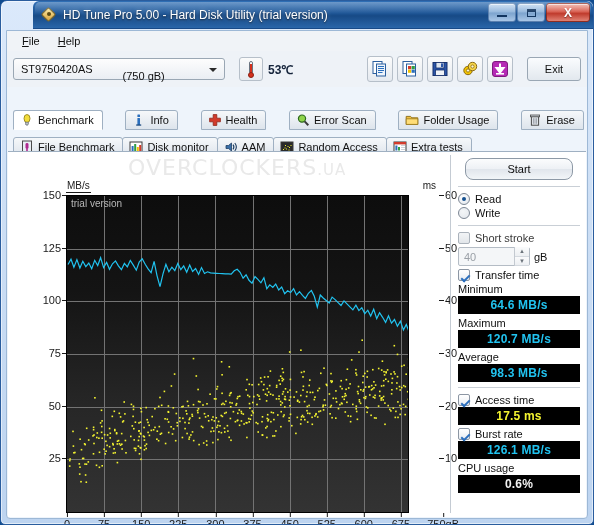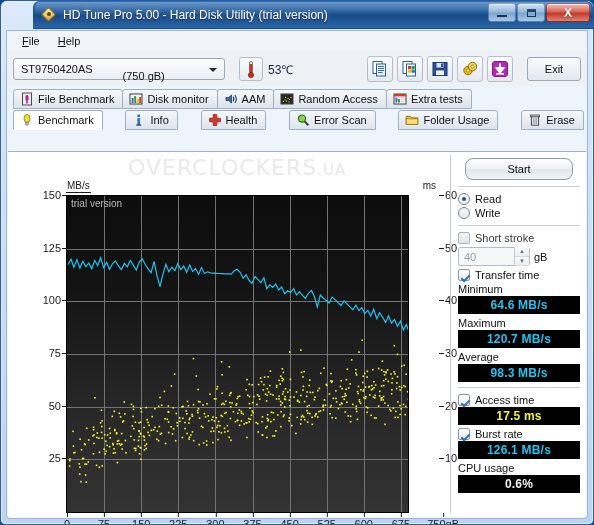--- a/index.html
+++ b/index.html
@@ -148,21 +148,21 @@
     background: linear-gradient(180deg,#fff,#dfe4ea);
     border:1px solid #6a7480; border-radius:2px 2px 0 0;
   }
   .thermo .merc {
     position:absolute; left:3.2px; top:3px; width:1.6px; height:10px; background:#d4301c;
   }
   .thermo .bulb {
     position:absolute; left:1px; top:11px; width:6px; height:6px;
     background:#d4301c; border:1px solid #8b2112; border-radius:50%;
   }
-  #temp-value { font-size: 12px; font-weight: normal; color: #14233a; }
+  #temp-value { font-size: 12px; font-weight: bold; color: #14233a; }
 
   #tool-icons { display: flex; gap: 4px; margin-left: auto; align-items:center;}
   .tool-btn {
     width: 26px; height: 26px;
     border: 1px solid #b6bfc9; border-radius: 3px;
     background: linear-gradient(180deg,#fcfcfc,#e4e9ef);
     display: flex; align-items: center; justify-content: center;
     position: relative;
   }
   .tool-btn.accent {
@@ -186,21 +186,21 @@
     display: flex; align-items: center; gap: 4px;
     padding: 0 8px 0 6px;
     height: 20px;
     border: 1px solid #9fb0c2;
     border-bottom: 1px solid #9fb0c2;
     background: linear-gradient(180deg,#f6f8fa,#dde4ec);
     font-size: 11px; color: #111;
     margin-right: -1px;
     white-space: nowrap;
   }
-  .tab-row.row1 .tab { border-radius: 3px 3px 0 0; }
+  .tab-row.row1 .tab { border-radius: 3px 3px 0 0; margin-top: 48px; }
   .tab-row.row2 { margin-top: 1px; justify-content: space-between; }
   .tab-row.row2 .tab { border-radius: 3px 3px 0 0; }
   .tab.active {
     background: #ffffff;
     border-bottom-color: #ffffff;
     font-weight: normal;
     position: relative; z-index: 3;
   }
   .tab .tic { width: 14px; height: 14px; flex:0 0 auto; display:block;}
 

